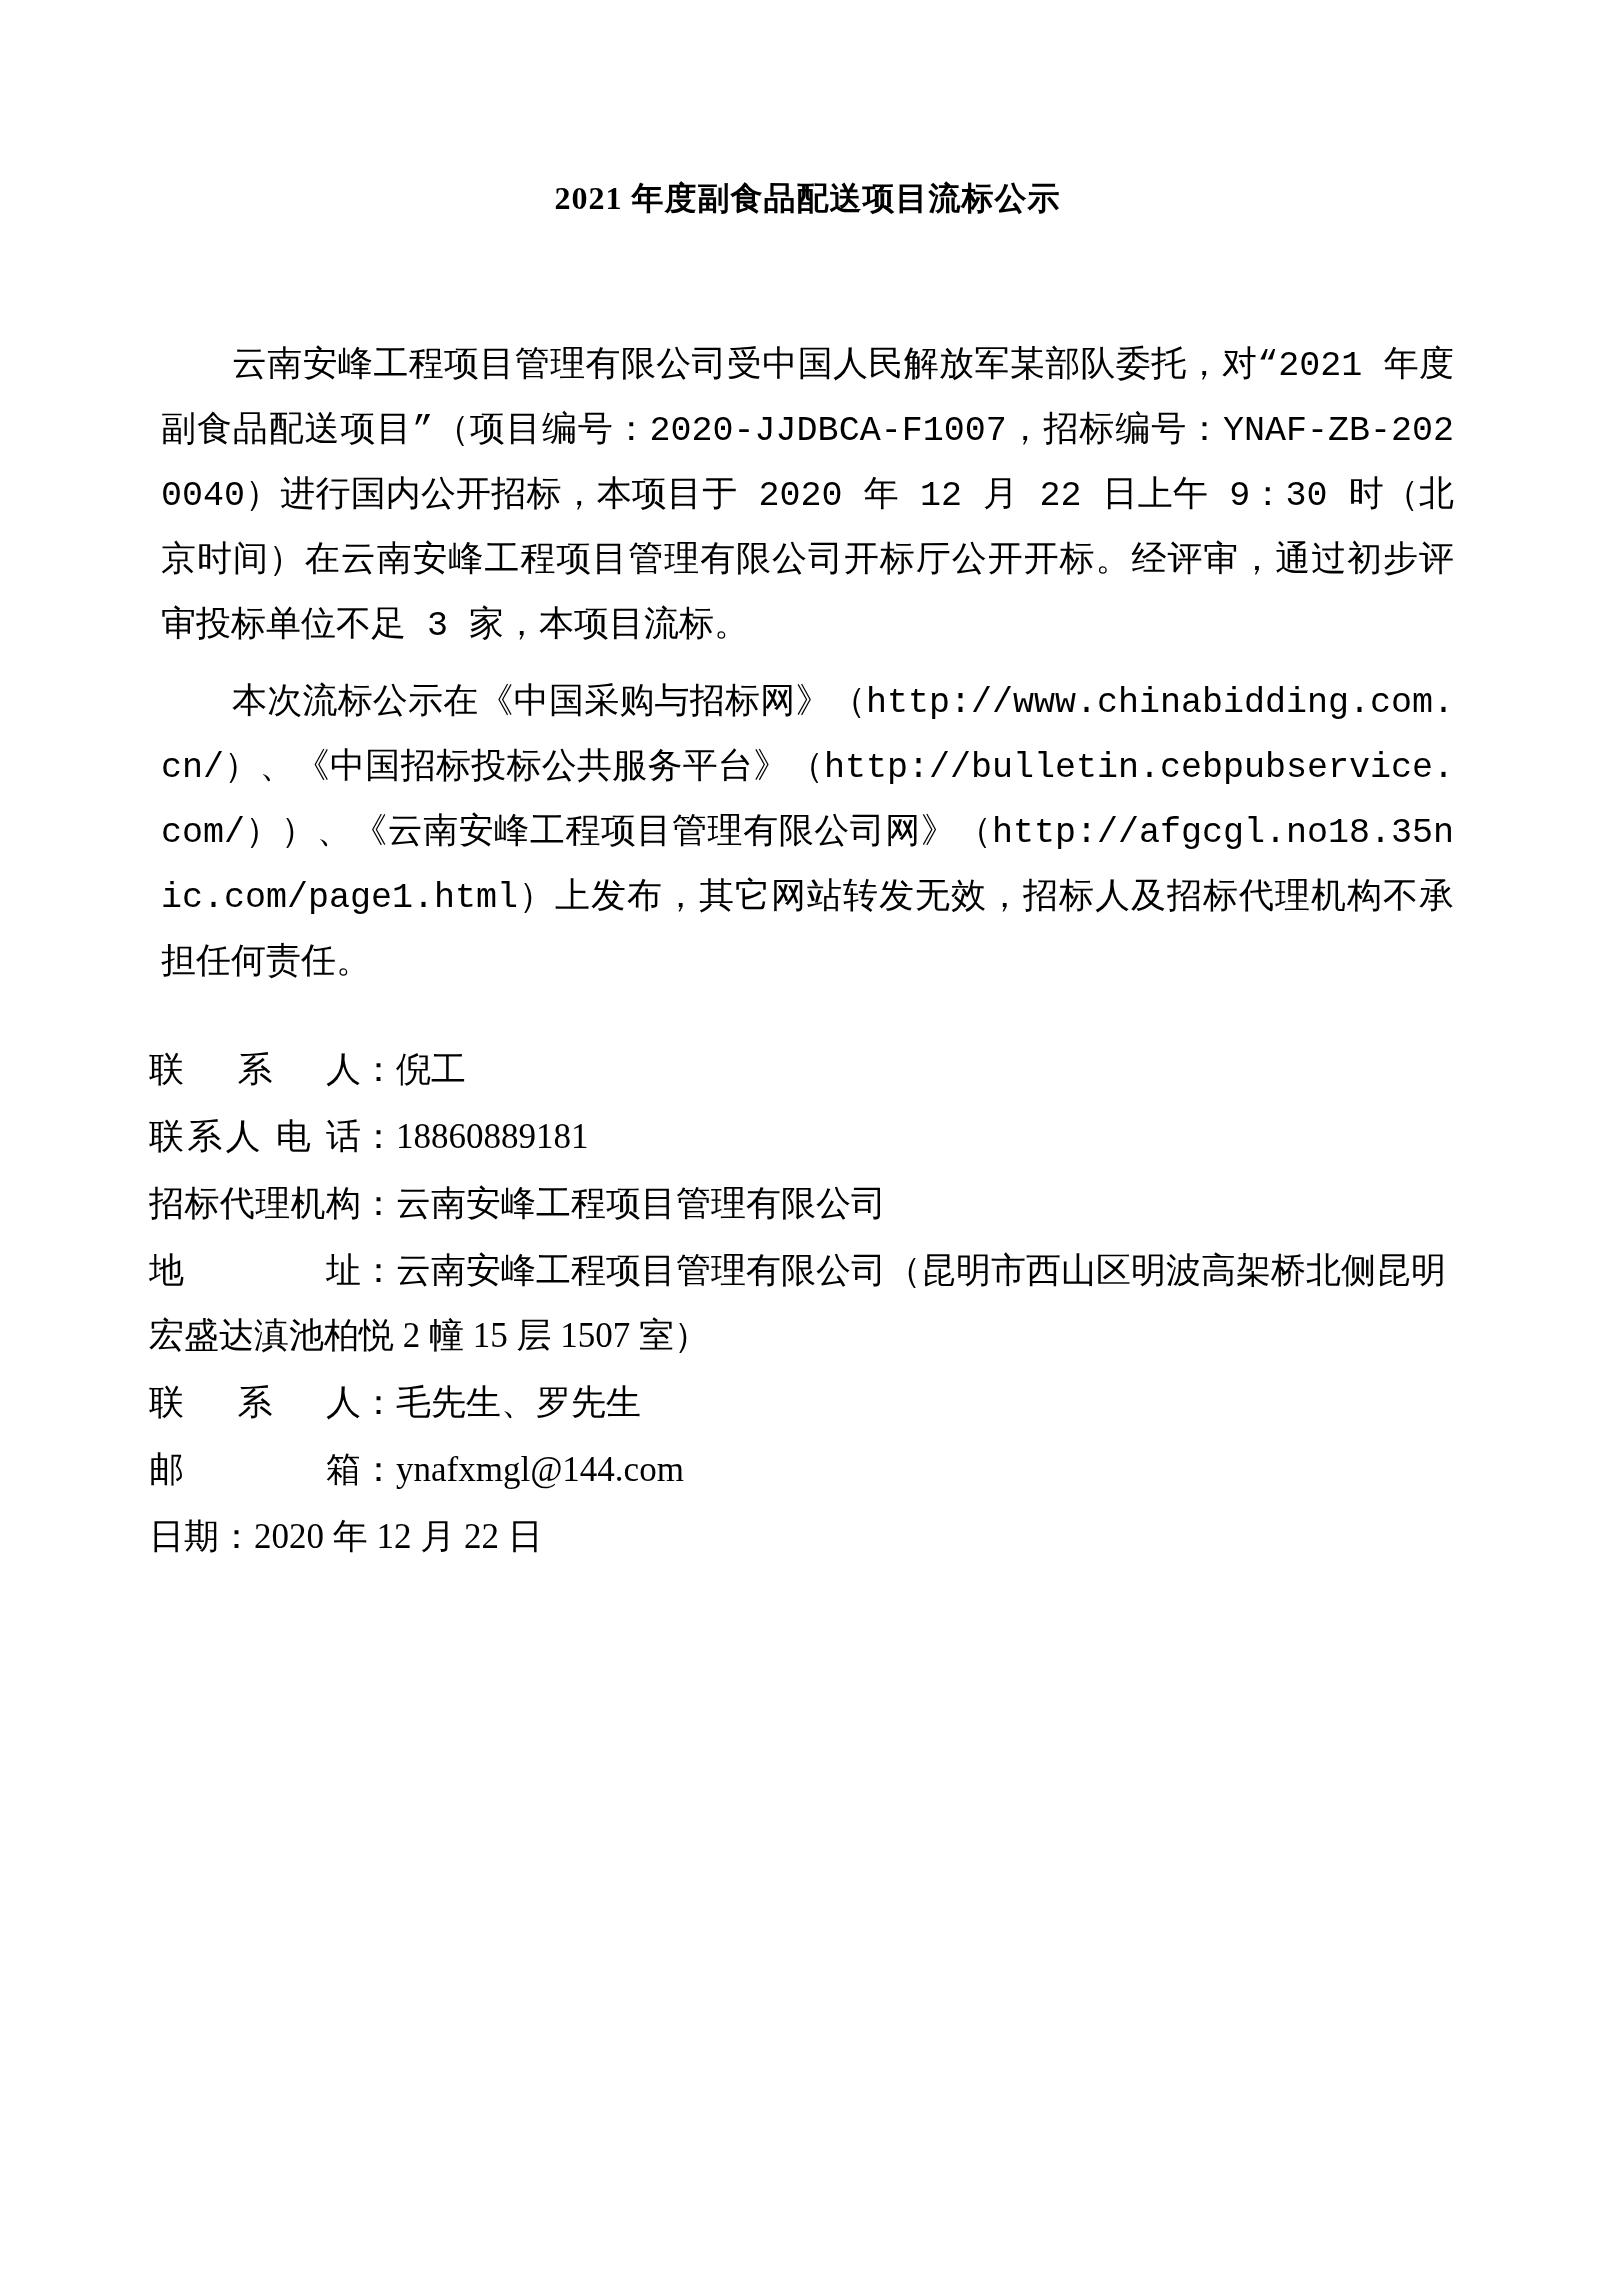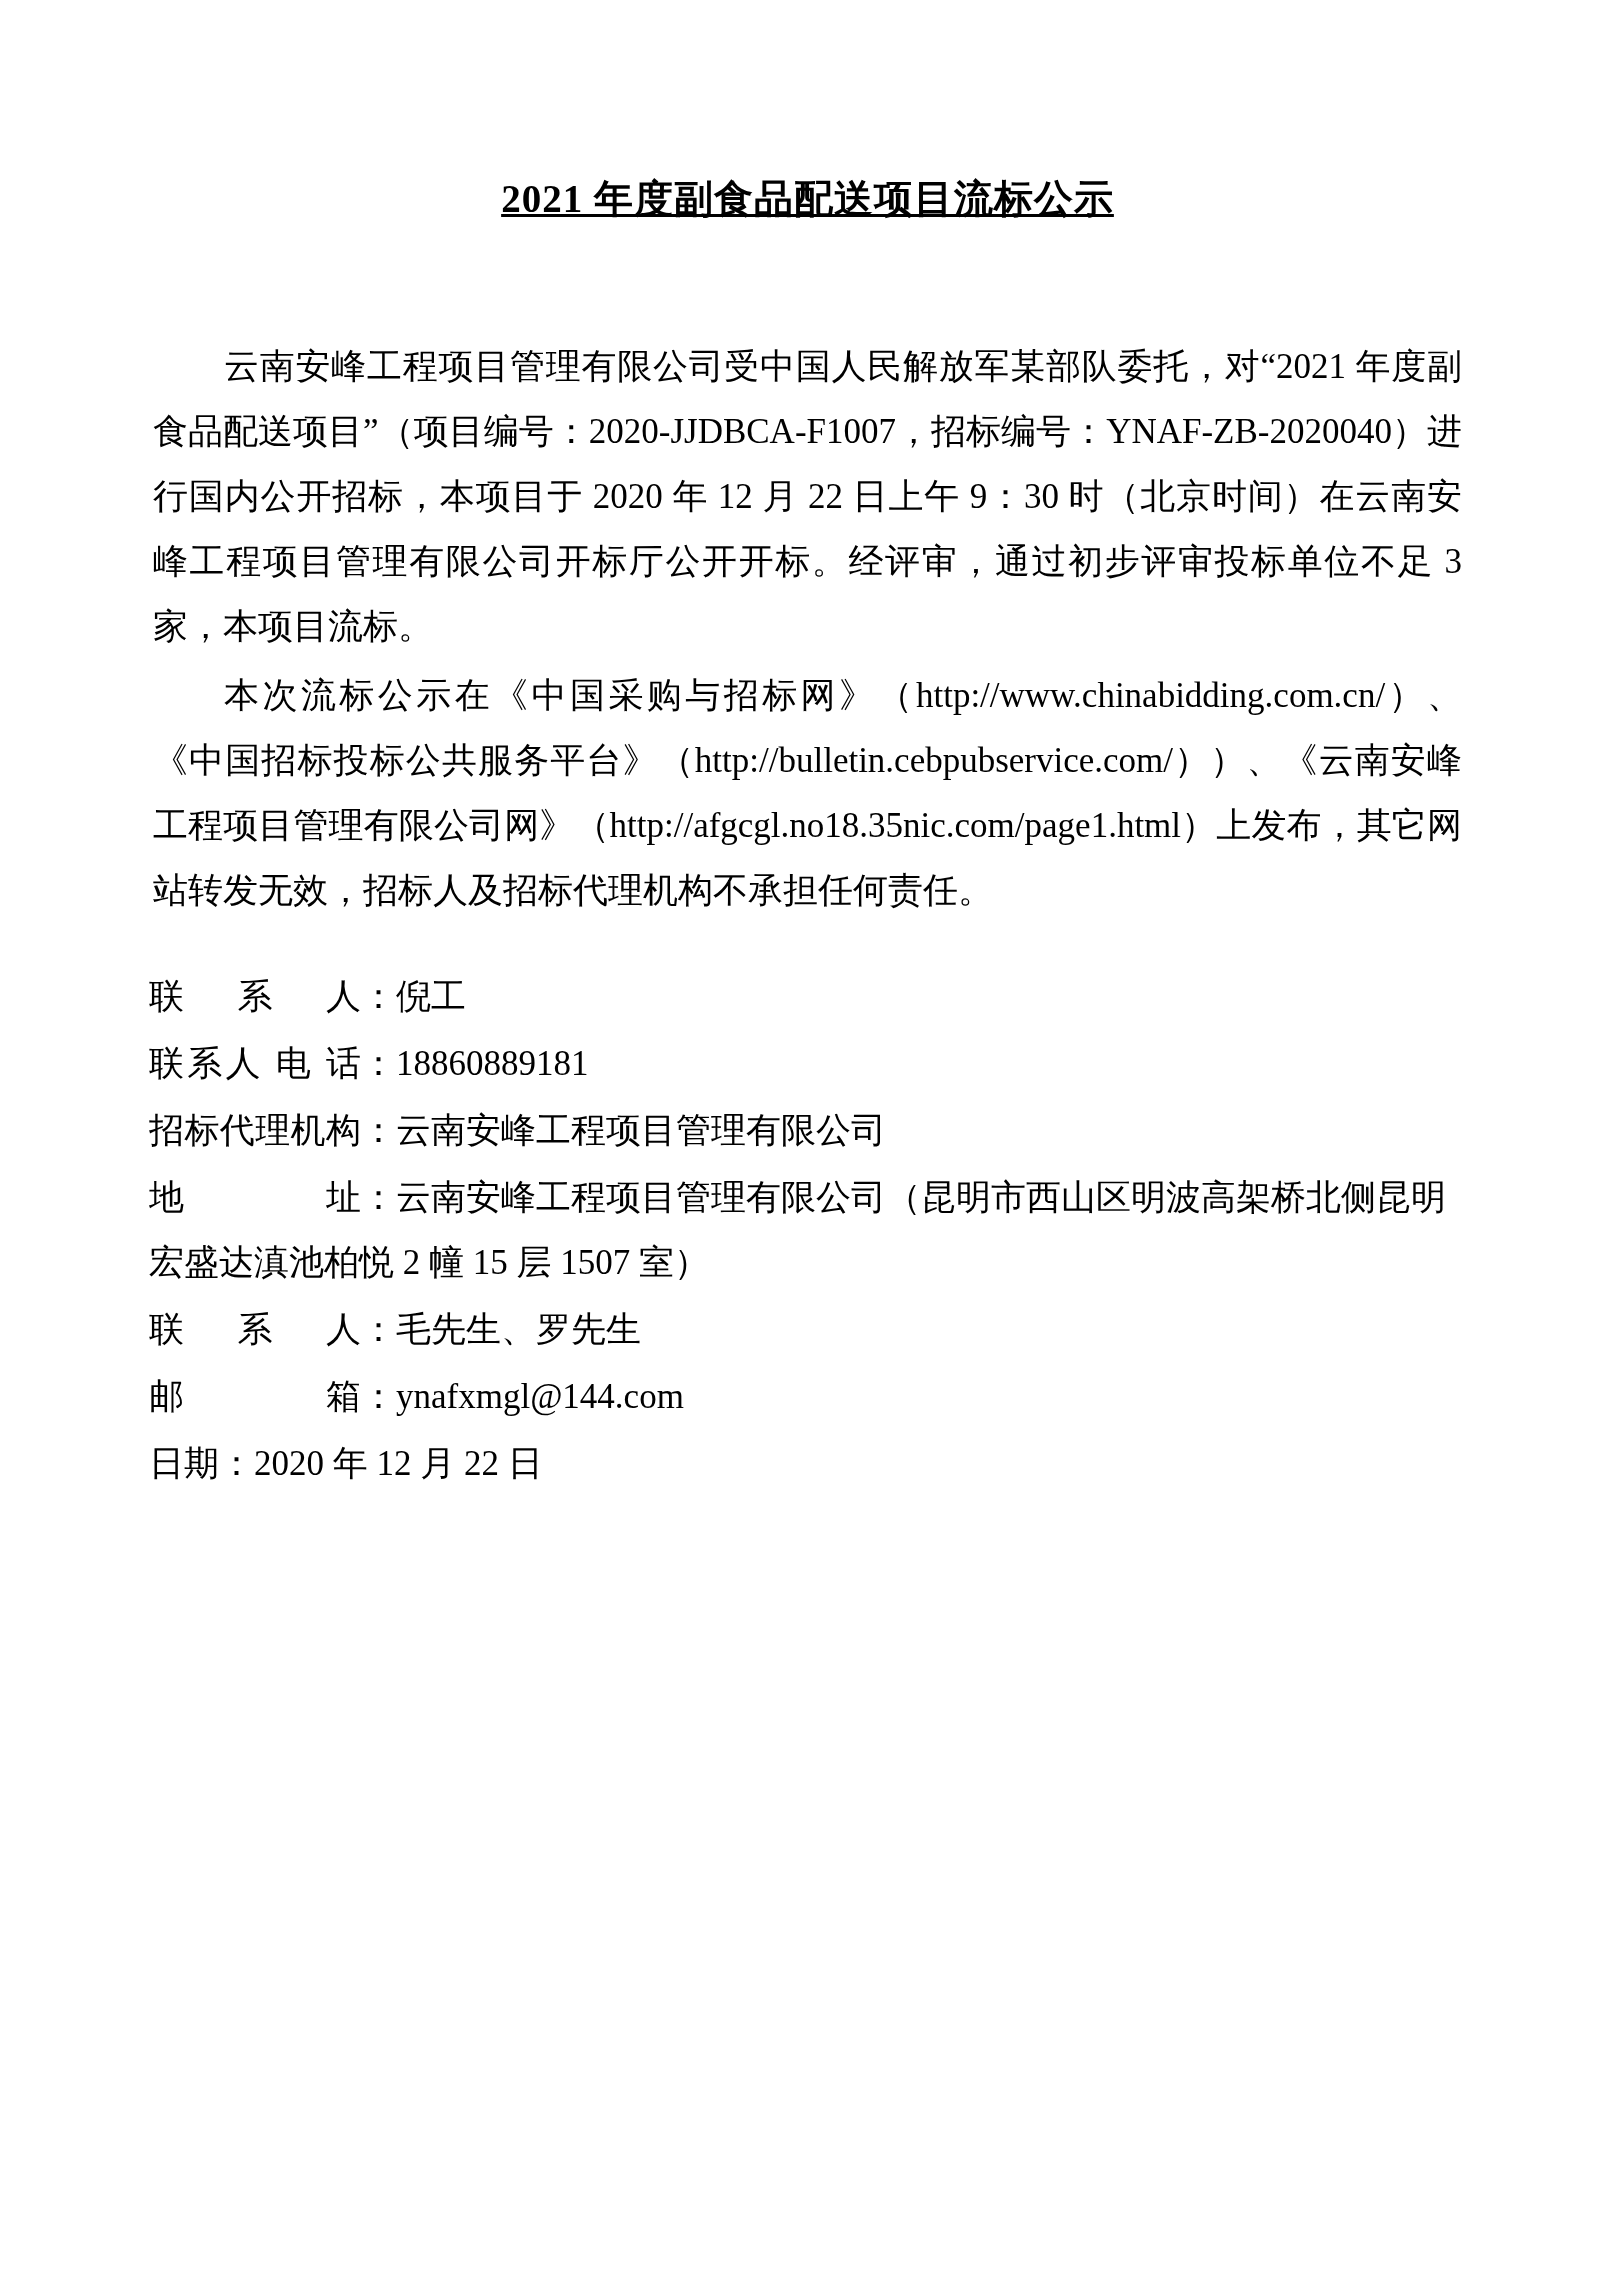--- a/index.html
+++ b/index.html
@@ -14,37 +14,37 @@
     margin: 0 auto;
     background: #ffffff;
     color: #000000;
     font-family: "Liberation Serif", "DejaVu Serif", serif;
     box-sizing: border-box;
     padding: 167px 155px 0 149px;
     overflow: hidden;
   }
   .doc-title {
     text-align: center;
-    font-size: 39px;
+    font-size: 32px;
     font-weight: bold;
     line-height: 63px;
     letter-spacing: 1px;
     margin: 0 0 0 0;
-    text-decoration: underline;
   }
   .doc-body {
     margin-top: 104px;
     font-size: 35px;
     line-height: 65px;
   }
   .para {
-    margin: 4px;
+    margin: 12px;
     text-indent: 71px;
     text-align: justify;
     word-break: break-all;
+    font-family: Liberation Mono, monospace;
   }
   .contacts {
     margin-top: 41px;
   }
   .contact-row {
     margin: 0 0 2px 0;
     text-align: left;
     word-break: break-all;
   }
   .contact-label {

